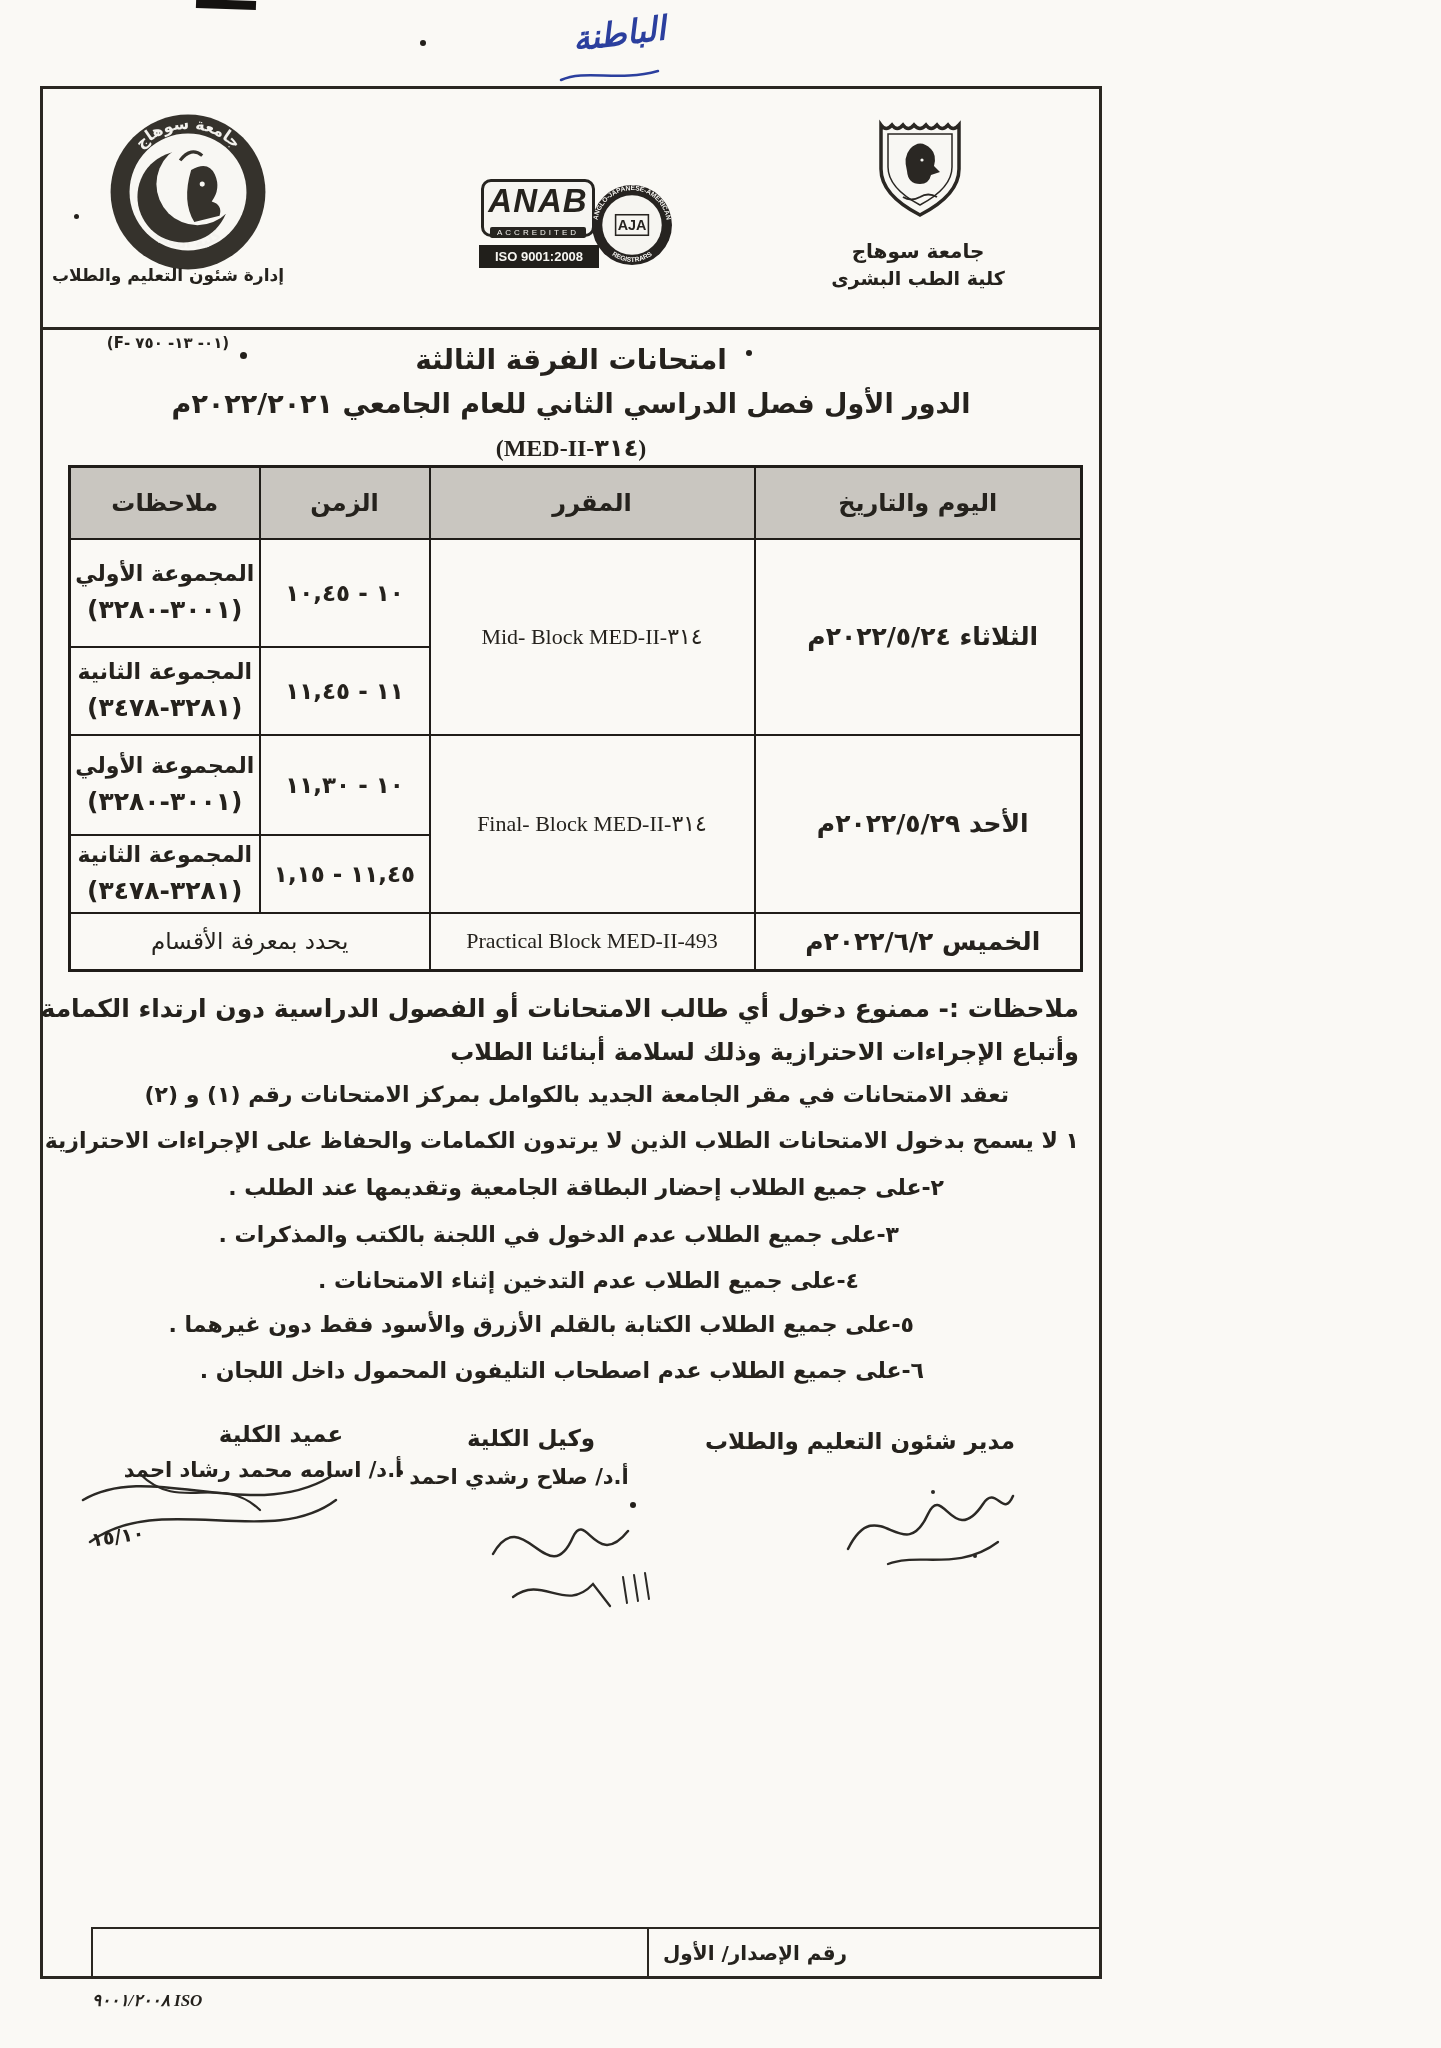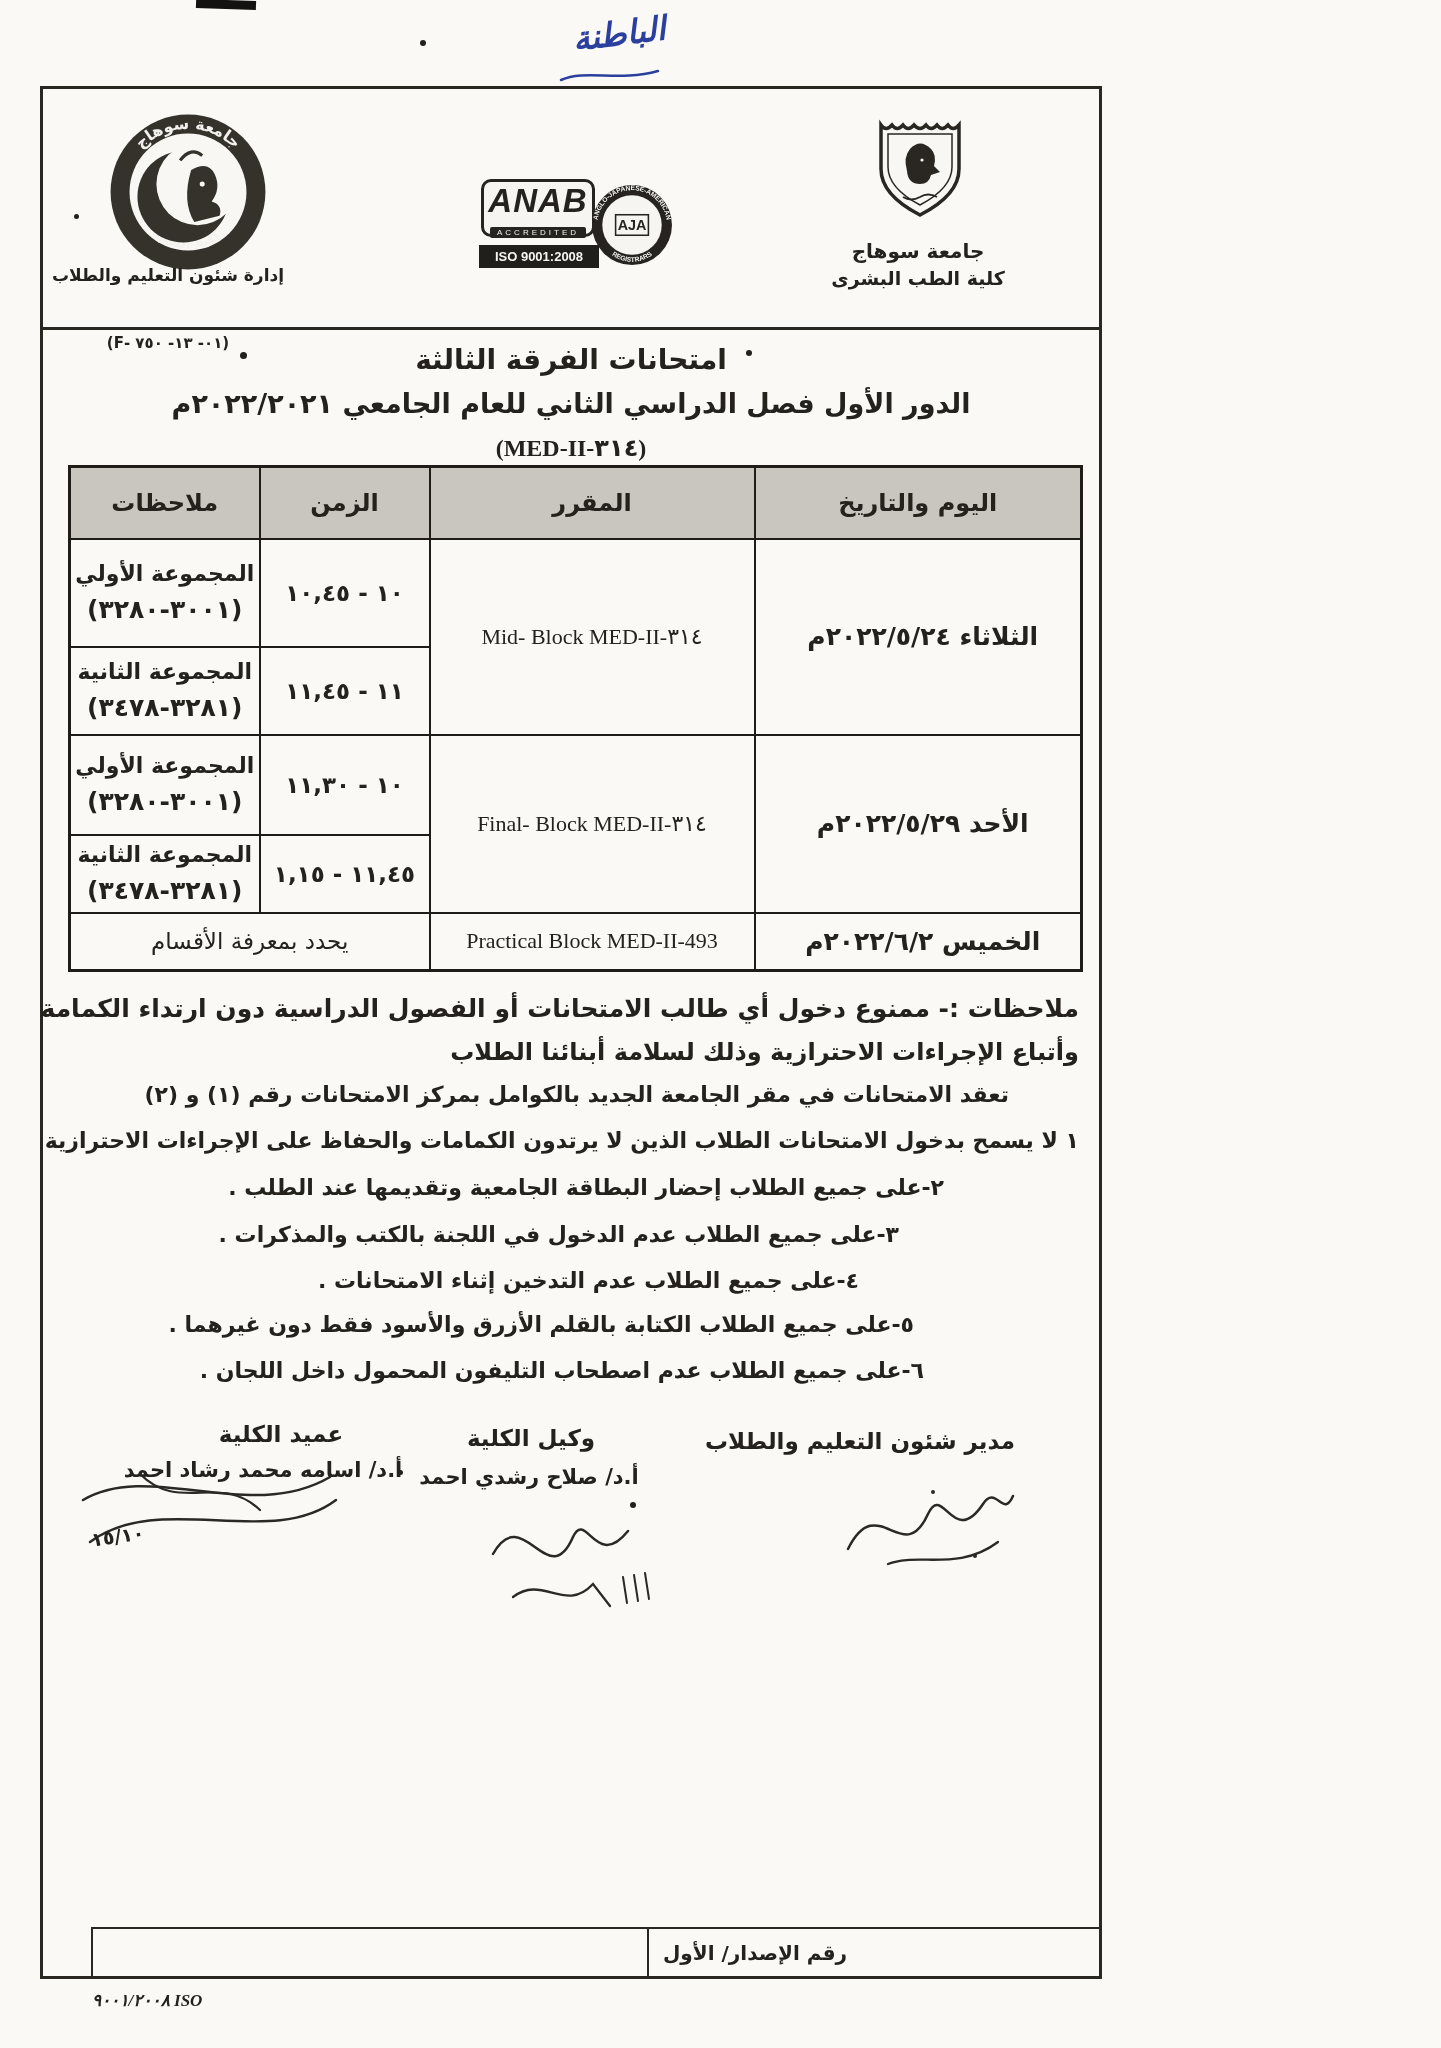--- a/index.html
+++ b/index.html
@@ -77,21 +77,21 @@
   .n7 { top:1179px; font-size:22px; padding-right:220px; }
   .n8 { top:1223px; font-size:22px; padding-right:165px; }
   .n9 { top:1269px; font-size:22px; padding-right:155px; }
 
   
   .sig-title { position:absolute; text-align:center; font-size:23px; font-weight:bold; direction:rtl; white-space:nowrap; }
   .sig-name  { position:absolute; text-align:center; font-size:21px; font-weight:bold; direction:rtl; white-space:nowrap; }
   .st-right  { left:692px; top:1339px; width:280px; }
   .st-center { left:388px; top:1336px; width:200px; }
   .st-left   { left:138px; top:1332px; width:200px; }
-  .sn-center { left:366px; top:1376px; width:240px; }
+  .sn-center { left:356px; top:1376px; width:240px; }
   .sn-left   { left:60px;  top:1369px; width:320px; }
   .scribble  { position:absolute; }
   .scr-right  { left:790px; top:1375px; }
   .scr-center { left:430px; top:1400px; }
   .scr-left   { left:35px;  top:1363px; }
   .sig-date-note { position:absolute; left:48px; top:1436px; font-size:19px; font-weight:bold;
     transform:rotate(-8deg); direction:rtl; }
 
   
   .footer-strip { position:absolute; left:48px; right:0; bottom:0; height:49px;

